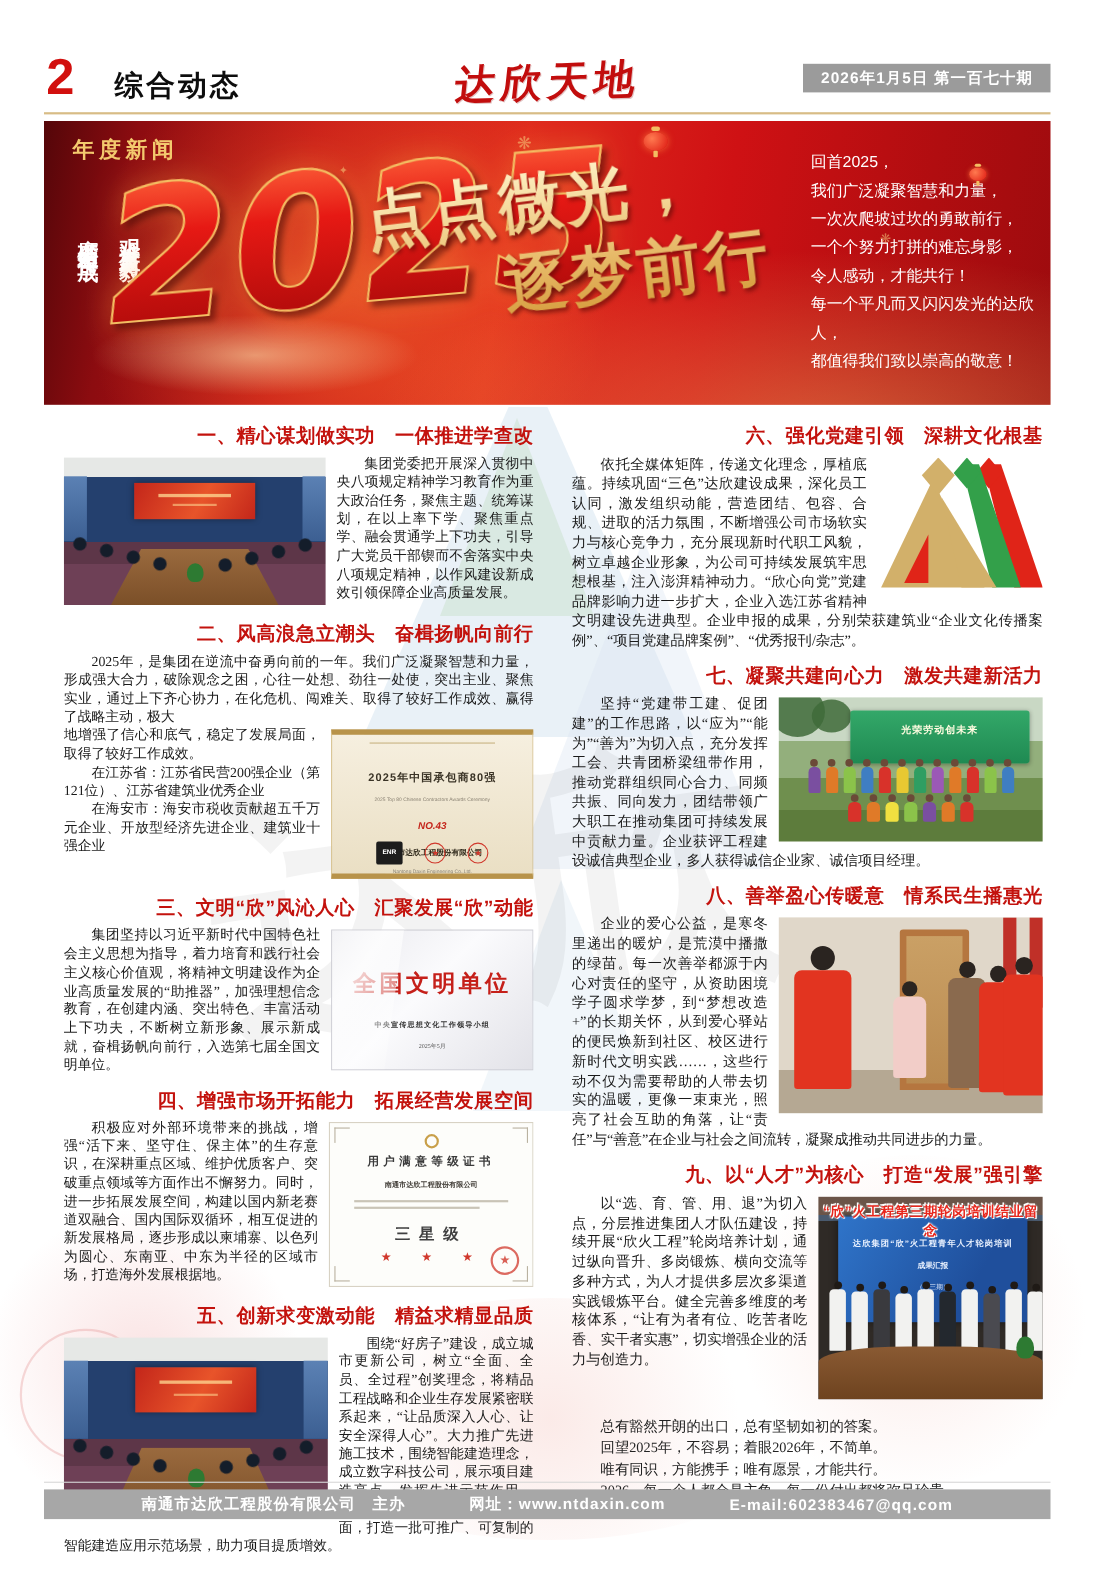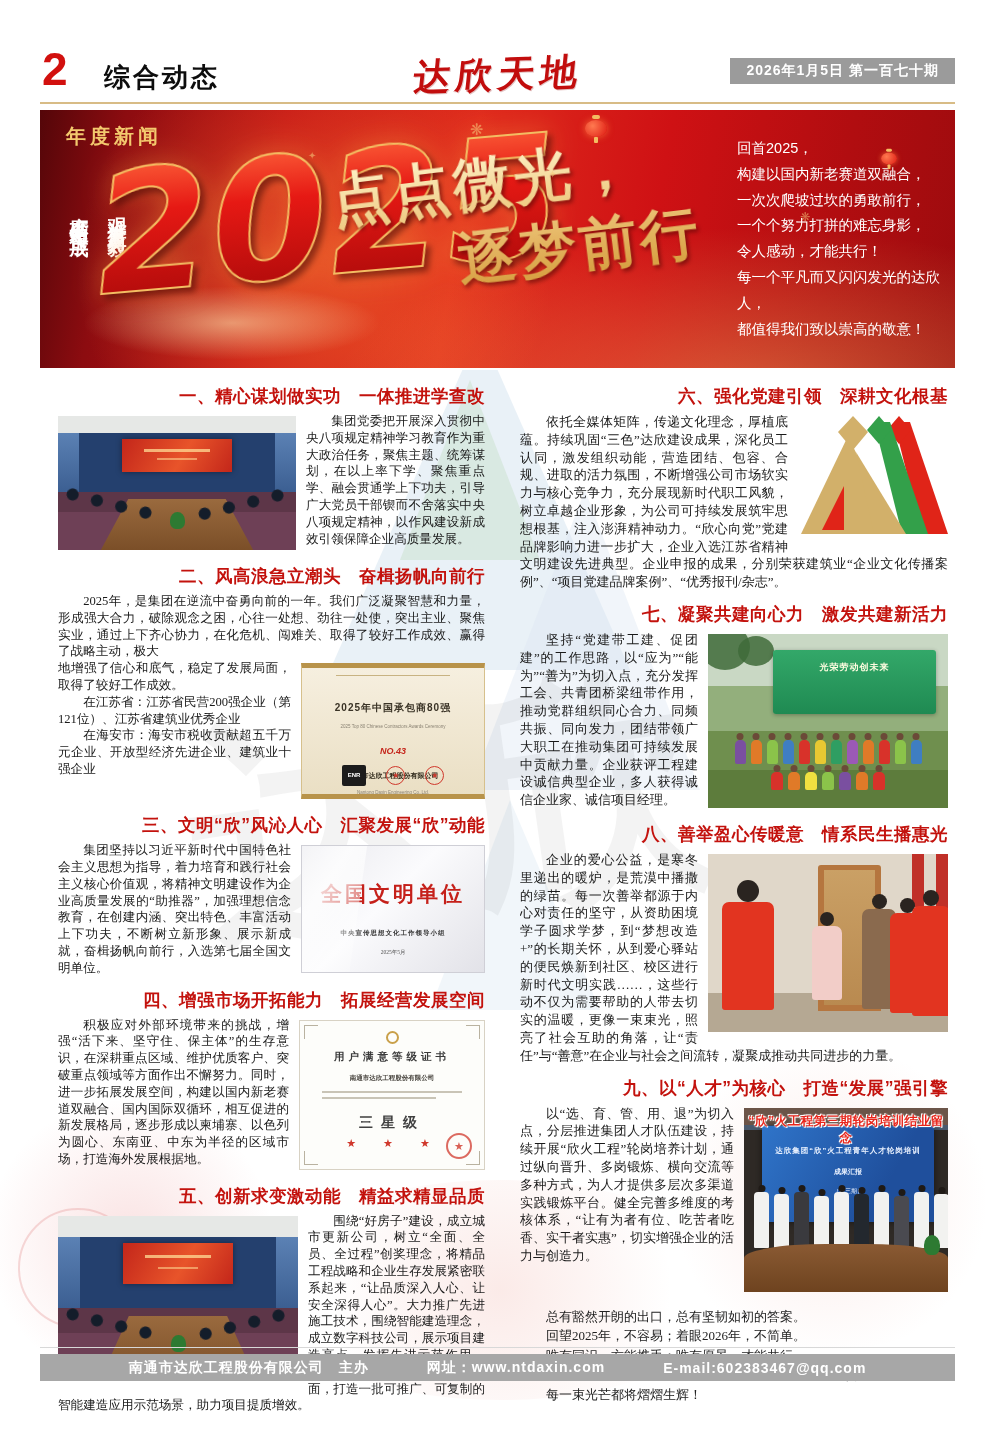--- a/index.html
+++ b/index.html
@@ -162,21 +162,21 @@
 .phvol .strip.s1{right:0}.phvol .strip.s2{right:10%;height:30%}
 .vfig{position:absolute}
 .vfig .h{display:block;border-radius:50%;background:#2a2420;margin:0 auto}
 .vfig .b{display:block;border-radius:7px 7px 3px 3px;background:#e23420}
 .vfig.pink .b{background:#f2cdc8}
 
 
 .phtrn{background:linear-gradient(#6b5448 0 9%,#4a5a6e 9% 12%,#2f2a26 12% 100%)}
 .phtrn .scr{position:absolute;left:9%;top:10%;width:84%;height:52%;
    background:linear-gradient(120deg,#2f74c9,#1f4f9c 70%);box-shadow:0 0 8px rgba(0,0,0,.5);
-   color:#eaf2ff;font-family:Liberation Sans, sans-serif;text-align:center}
+   color:#eaf2ff;font-family:Liberation Serif, serif;text-align:center}
 .phtrn .scr .l1{margin-top:16px;font-size:7.5px;font-weight:bold;letter-spacing:1px}
 .phtrn .scr .l2{margin-top:3px;font-size:7px;font-weight:bold}
 .phtrn .scr .l3{margin-top:2px;font-size:6px}
 .phtrn .overlay{position:absolute;left:2%;top:5px;width:96%;text-align:center;color:#e8261c;
    font-family:"Liberation Sans","DejaVu Sans",sans-serif;font-weight:bold;font-size:12.5px;letter-spacing:.5px;
    text-shadow:0 0 2px #fff,0 0 2px #fff,1px 1px 0 #fff,-1px -1px 0 #fff;z-index:3}
 .phtrn .desk{position:absolute;left:0;bottom:0;width:100%;height:26%;
    background:linear-gradient(#8a5a33,#6e431f);border-radius:40% 40% 0 0/30% 30% 0 0}
 .phtrn .plant{position:absolute;right:4%;bottom:20%;width:16px;height:20px;background:#2d7a32;border-radius:50% 50% 40% 40%}
 .tfig{position:absolute;border-radius:4px 4px 1px 1px}
@@ -224,21 +224,21 @@
       <span>磨砺始得玉成。</span>
     </div>
     <div class="b-glow"></div>
     <div class="b-year">2025</div>
     <div class="b-slogan">
       <span>点点微光，</span>
       <span class="l2">逐梦前行</span>
     </div>
     <div class="b-intro">
       <div>回首2025，</div>
-      <div>构建以国内新老赛道双融合，</div>
+      <div>我们广泛凝聚智慧和力量，</div>
       <div>一次次爬坡过坎的勇敢前行，</div>
       <div>一个个努力打拼的难忘身影，</div>
       <div>令人感动，才能共行！</div>
       <div>每一个平凡而又闪闪发光的达欣人，</div>
       <div>都值得我们致以崇高的敬意！</div>
     </div>
     <div class="lantern" style="left:545px;top:10px"></div>
     <div class="lantern" style="left:838px;top:40px;transform:scale(.72)"></div>
     <span class="sparkle" style="left:430px;top:10px;font-size:16px">❋</span>
     <span class="sparkle" style="left:508px;top:58px;font-size:11px">✦</span>
@@ -350,21 +350,21 @@
           <polygon points="58,36 108,118 76,118" fill="#d2b06a"></polygon>
           <polygon points="55,0 70,16 55,34 40,16" fill="#d2b06a"></polygon>
           <polygon points="24,114 46,70 46,114" fill="#e02418"></polygon>
         </svg>
       </div>
       <p class="ind">依托全媒体矩阵，传递文化理念，厚植底蕴。持续巩固“三色”达欣建设成果，深化员工认同，激发组织动能，营造团结、包容、合规、进取的活力氛围，不断增强公司市场软实力与核心竞争力，充分展现新时代职工风貌，树立卓越企业形象，为公司可持续发展筑牢思想根基，注入澎湃精神动力。“欣心向党”党建品牌影响力进一步扩大，企业入选江苏省精神文明建设先进典型。企业申报的成果，分别荣获建筑业“企业文化传播案例”、“项目党建品牌案例”、“优秀报刊/杂志”。</p>
     </div>
 
     <div class="art">
       <h3 class="art-title">七、凝聚共建向心力　激发共建新活力</h3>
-      <div class="img phgrp f-right" style="width:240px;height:174px">
+      <div class="img phgrp f-right" style="width:240px;height:131px">
         <div class="tree" style="left:-8px;top:-10px;width:50px;height:46px"></div>
         <div class="tree" style="left:30px;top:2px;width:36px;height:30px"></div>
         <div class="gbanner">光荣劳动创未来</div>
         <div class="crowd" style="bottom:44px">
           <span class="fig" style="width:11px;height:24px;background:#7a4fa0"></span>
           <span class="fig" style="width:11px;height:24px;background:#e07a28"></span>
           <span class="fig" style="width:11px;height:24px;background:#8bc34a"></span>
           <span class="fig" style="width:11px;height:24px;background:#3f7ec2"></span>
           <span class="fig" style="width:11px;height:24px;background:#d8322a"></span>
           <span class="fig" style="width:11px;height:24px;background:#e8c832"></span>

